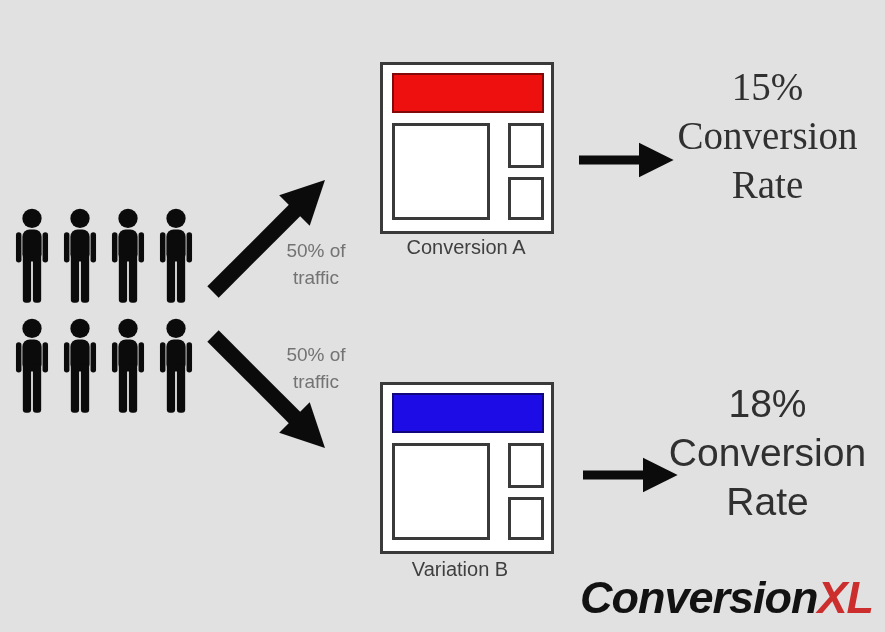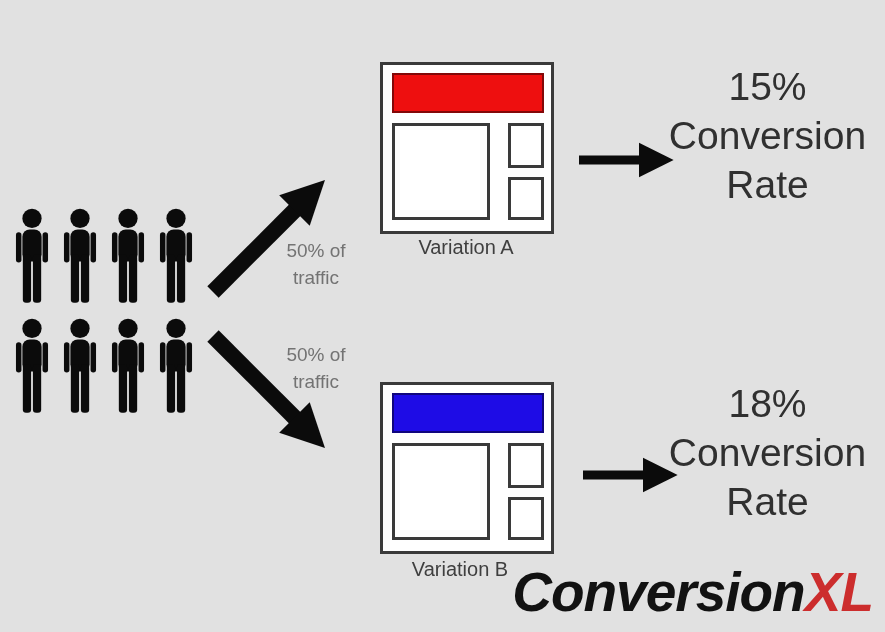--- a/index.html
+++ b/index.html
@@ -78,27 +78,27 @@
   .caption-b { left: 374px; top: 558px; }
 
   
   .result {
     width: 235px;
     text-align: center;
     font-size: 39px;
     line-height: 49px;
     color: #303030;
   }
-  .result-a-block { left: 650px; top: 62px; }
+  .result-a-block { left: 650px; top: 62px; font-family: Liberation Serif, serif; }
   .result-b-block { left: 650px; top: 379px; }
 
   
   .logo {
     right: 12px; bottom: 8px;
-    font-size: 55px;
+    font-size: 45px;
     font-weight: 700;
     font-style: italic;
     letter-spacing: -1px;
     white-space: nowrap;
   }
   .logo-black { color: #121212; }
   .logo-red { color: #cc2d2d; }
 
   .defs-svg { position: absolute; width: 0; height: 0; }
 </style>
@@ -176,21 +176,21 @@
   <div class="abs mockup mock-a">
     <div class="banner" style="background: rgb(238, 15, 15);"></div>
     <div class="mock-content">
       <div class="hero-box"></div>
       <div class="side-col">
         <div class="side-box top"></div>
         <div class="side-box bottom"></div>
       </div>
     </div>
   </div>
-  <div class="abs caption caption-a">Variation A</div>
+  <div class="abs caption caption-a">Conversion A</div>
 
   <div class="abs mockup mock-b">
     <div class="banner" style="background: rgb(30, 12, 230);"></div>
     <div class="mock-content">
       <div class="hero-box"></div>
       <div class="side-col">
         <div class="side-box top"></div>
         <div class="side-box bottom"></div>
       </div>
     </div>

